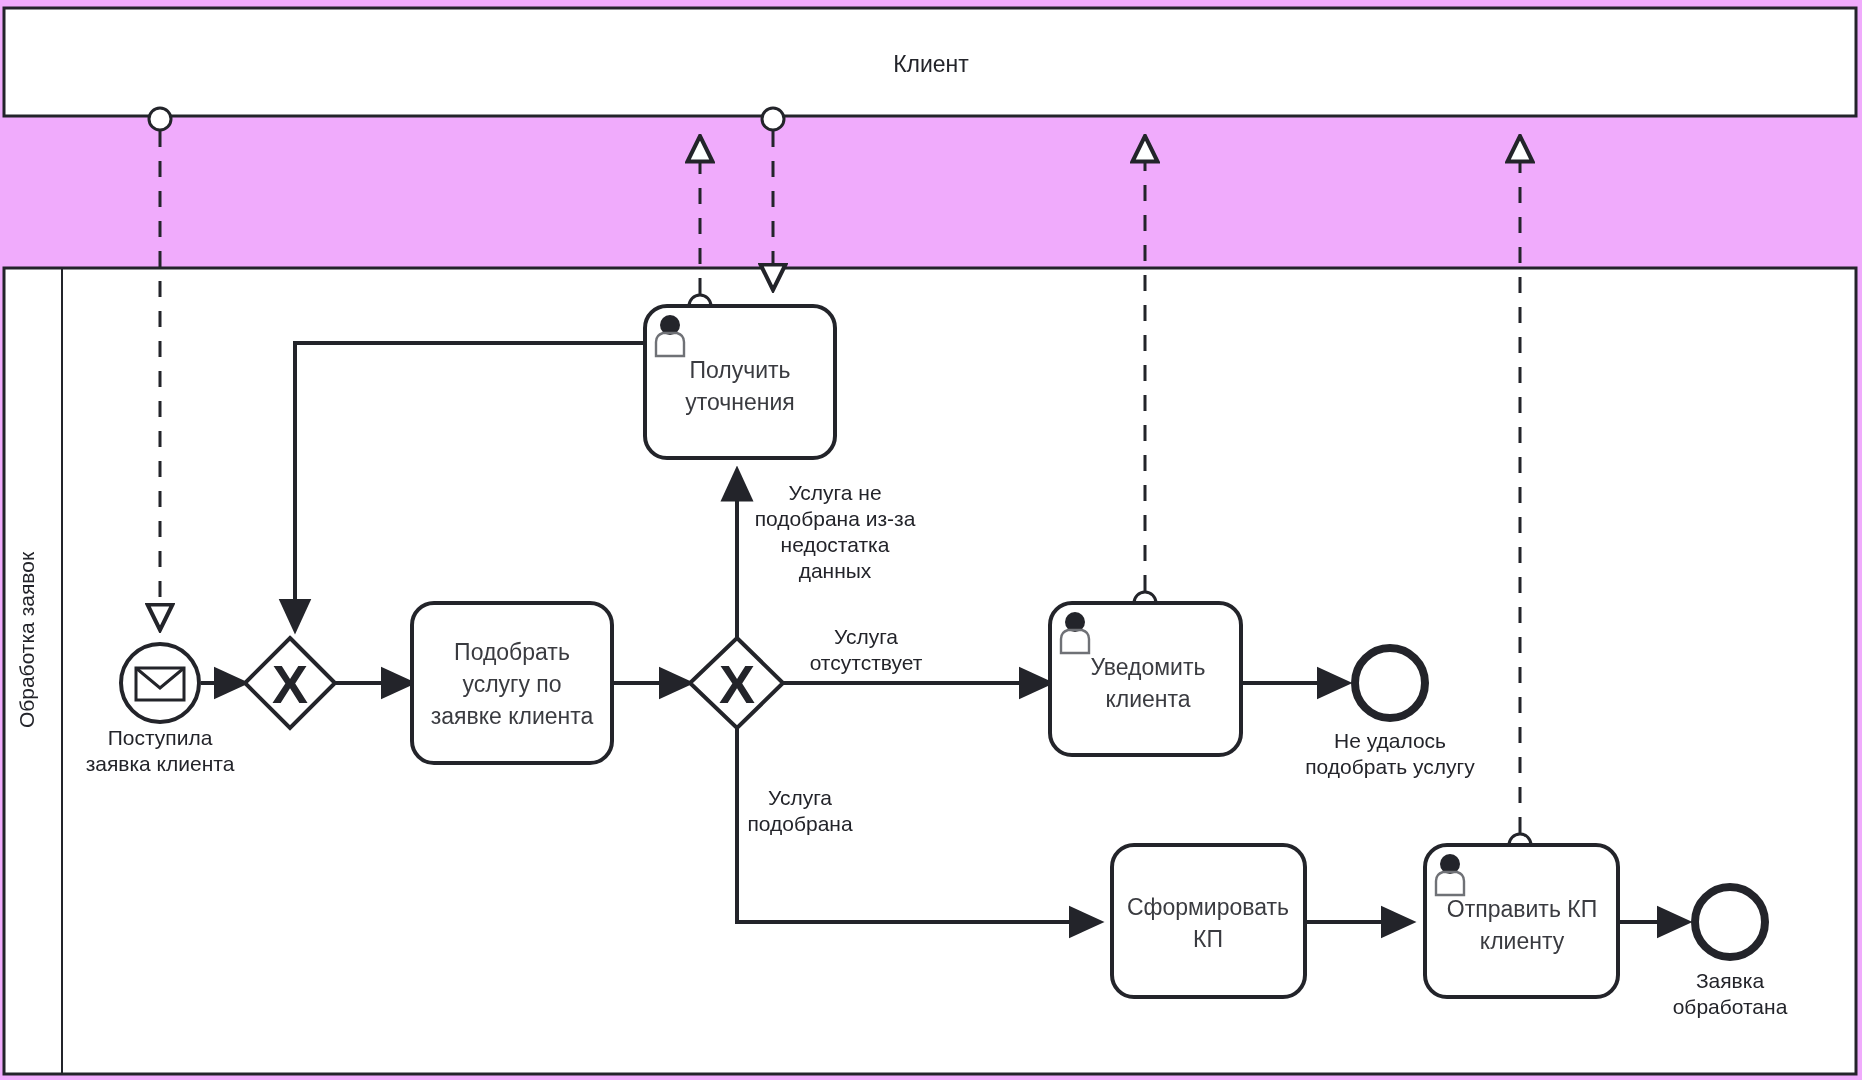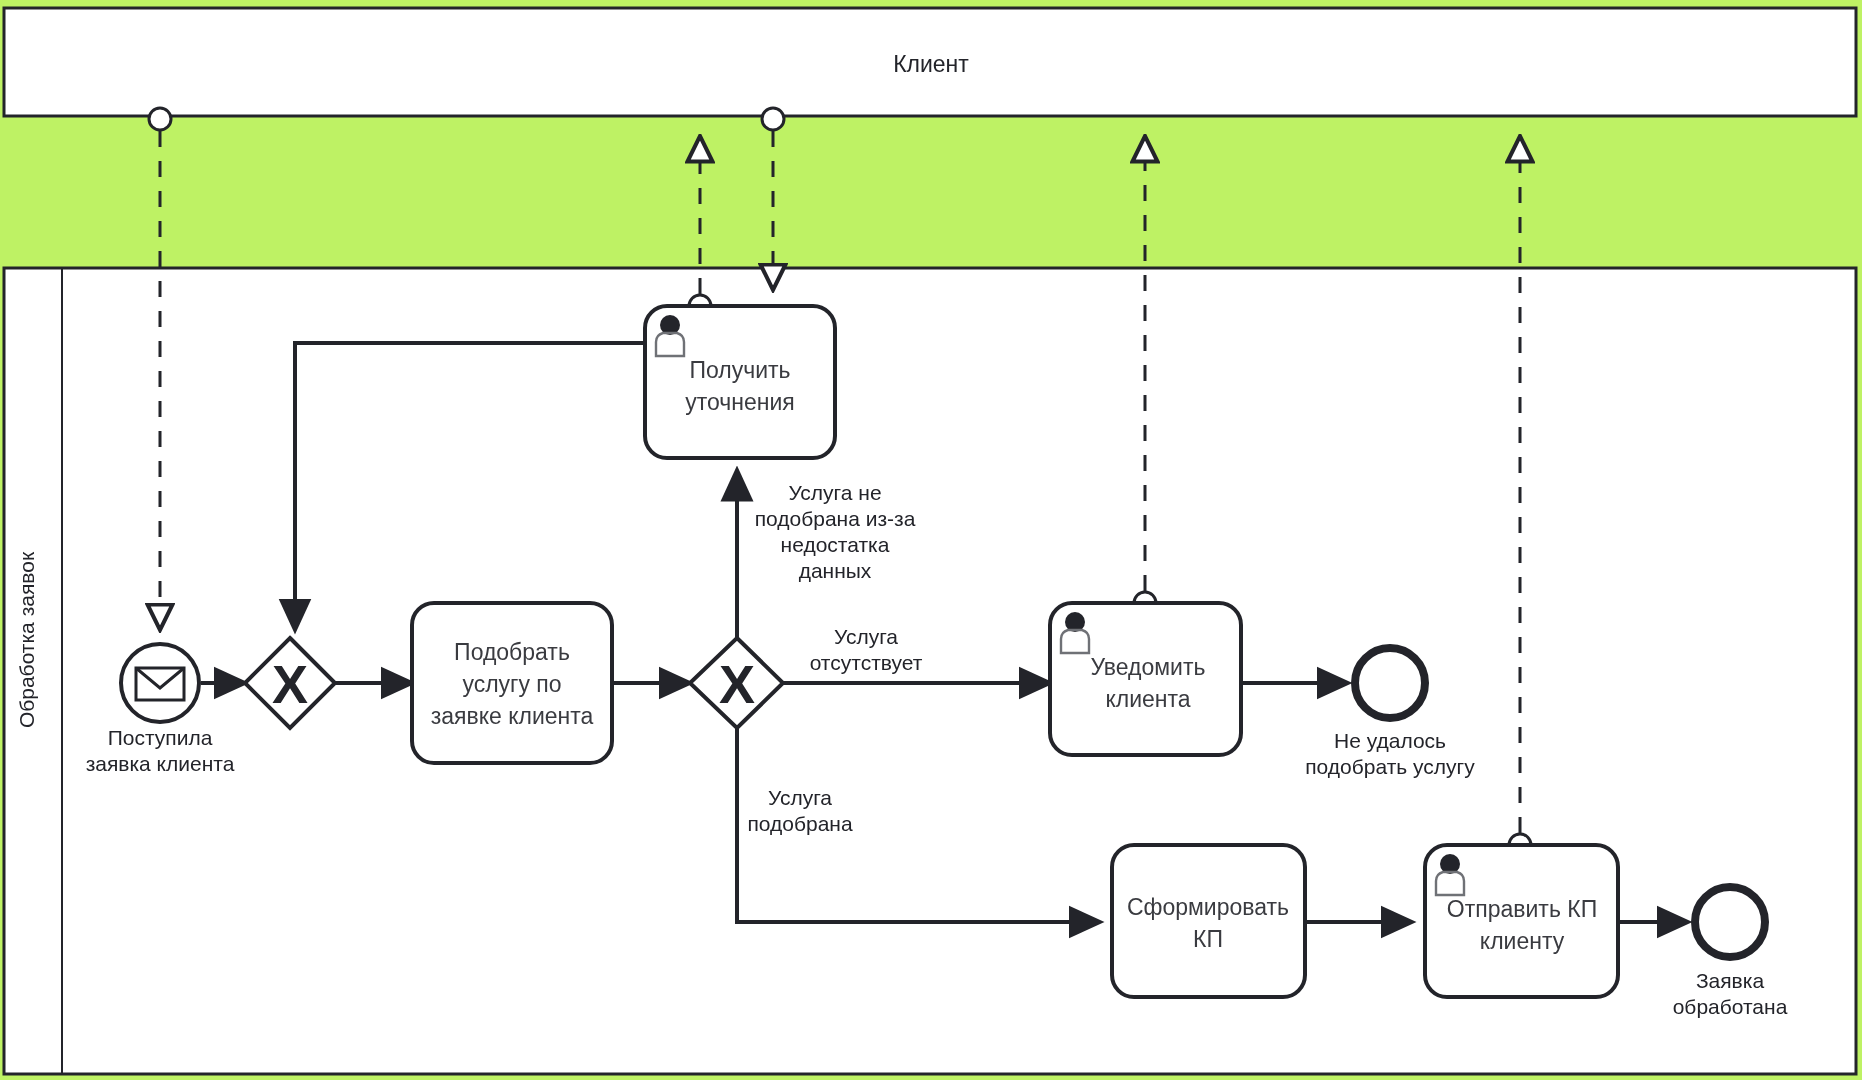--- a/index.html
+++ b/index.html
@@ -10,21 +10,21 @@
   body {
     width: 1862px;
     height: 1080px;
     font-family: "Liberation Sans", sans-serif;
     overflow: hidden;
   }
   #diagram-root {
     position: relative;
     width: 1862px;
     height: 1080px;
-    background: #bef264;
+    background: #f0abfc;
   }
   svg.bpmn {
     display: block;
     width: 1862px;
     height: 1080px;
   }
   .stroke-dark { stroke: #23242a; fill: none; }
   .pool-rect {
     fill: #ffffff;
     stroke: #23242a;

